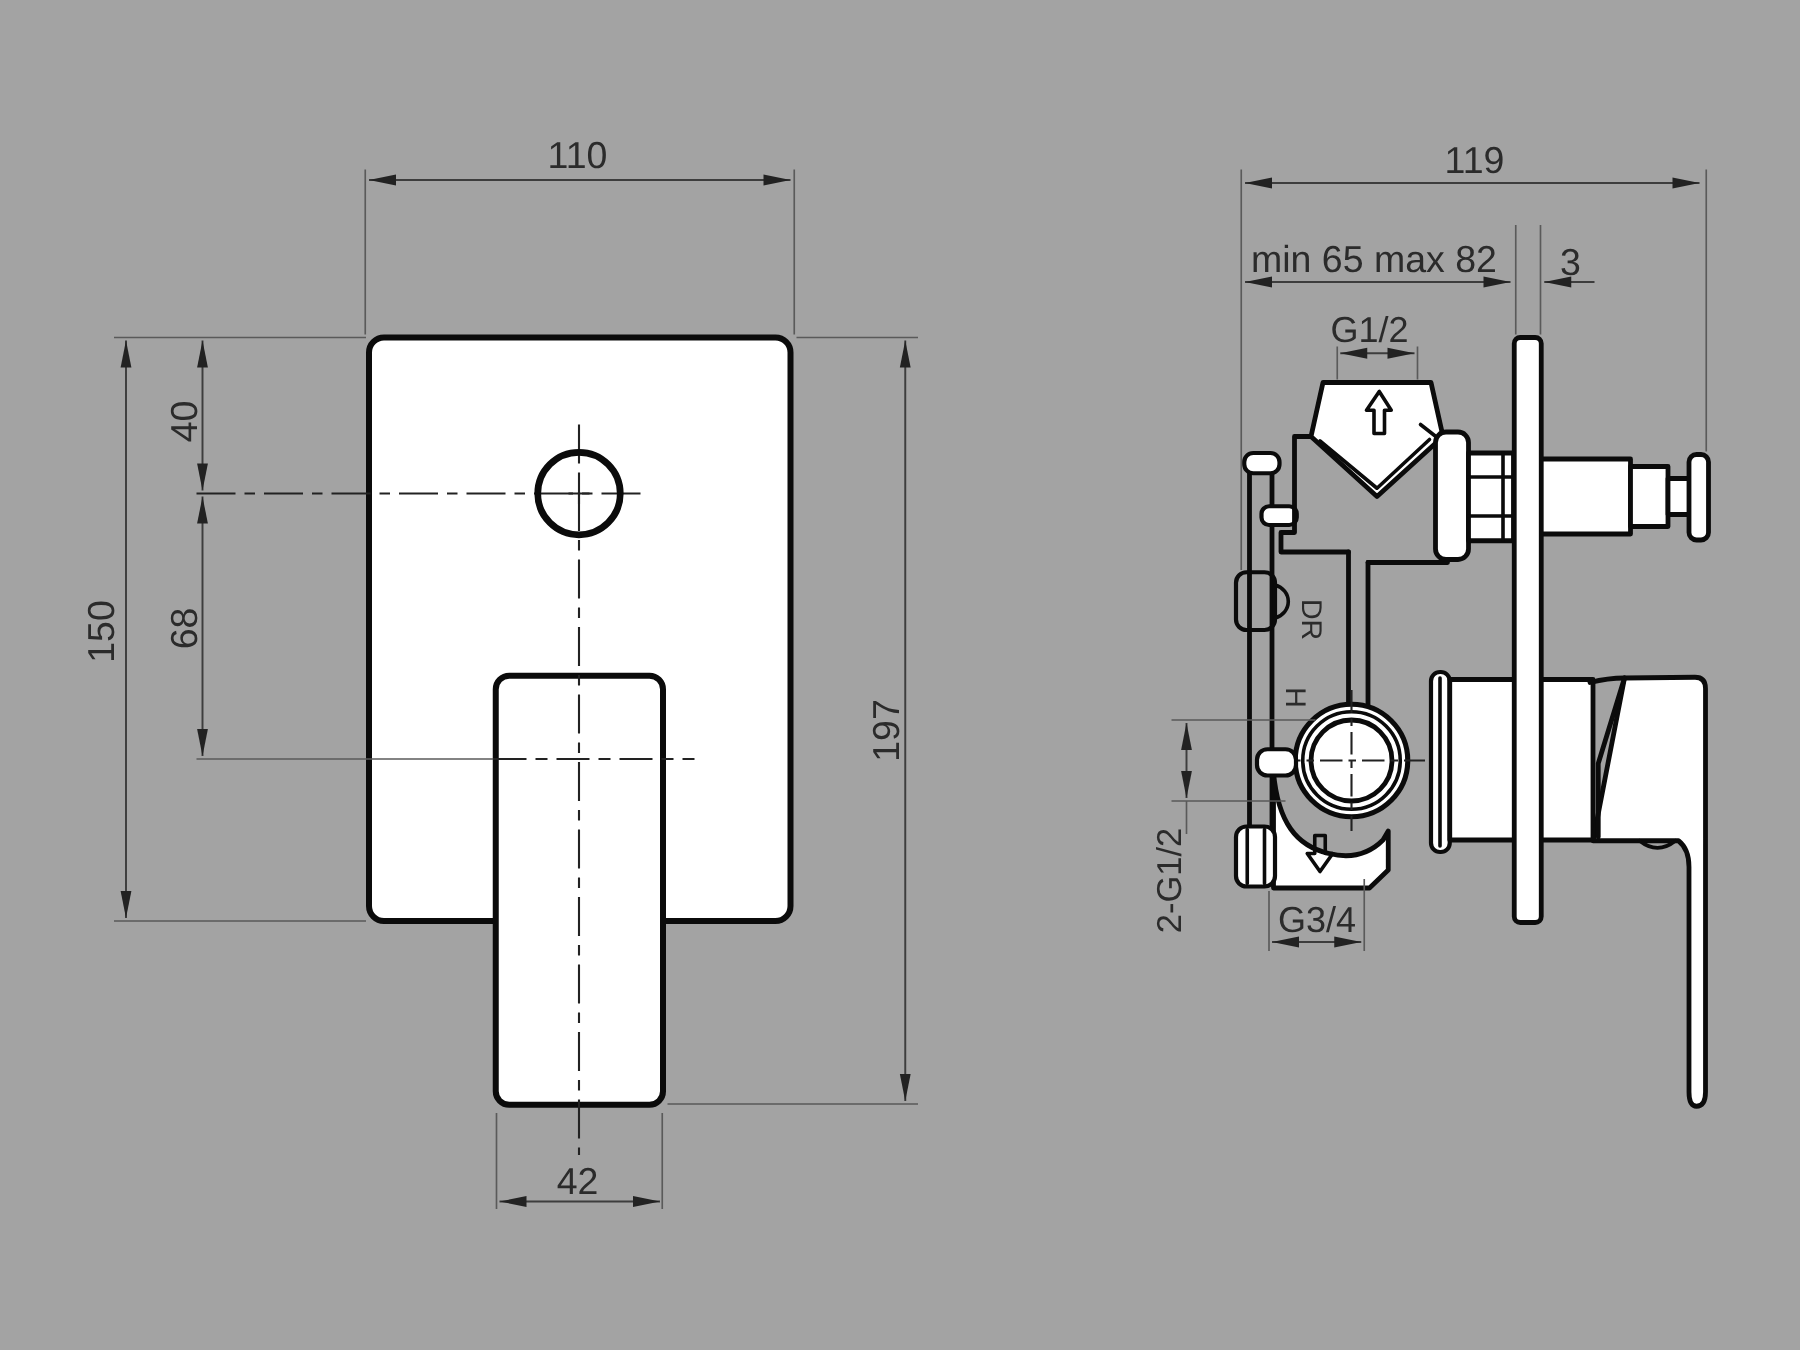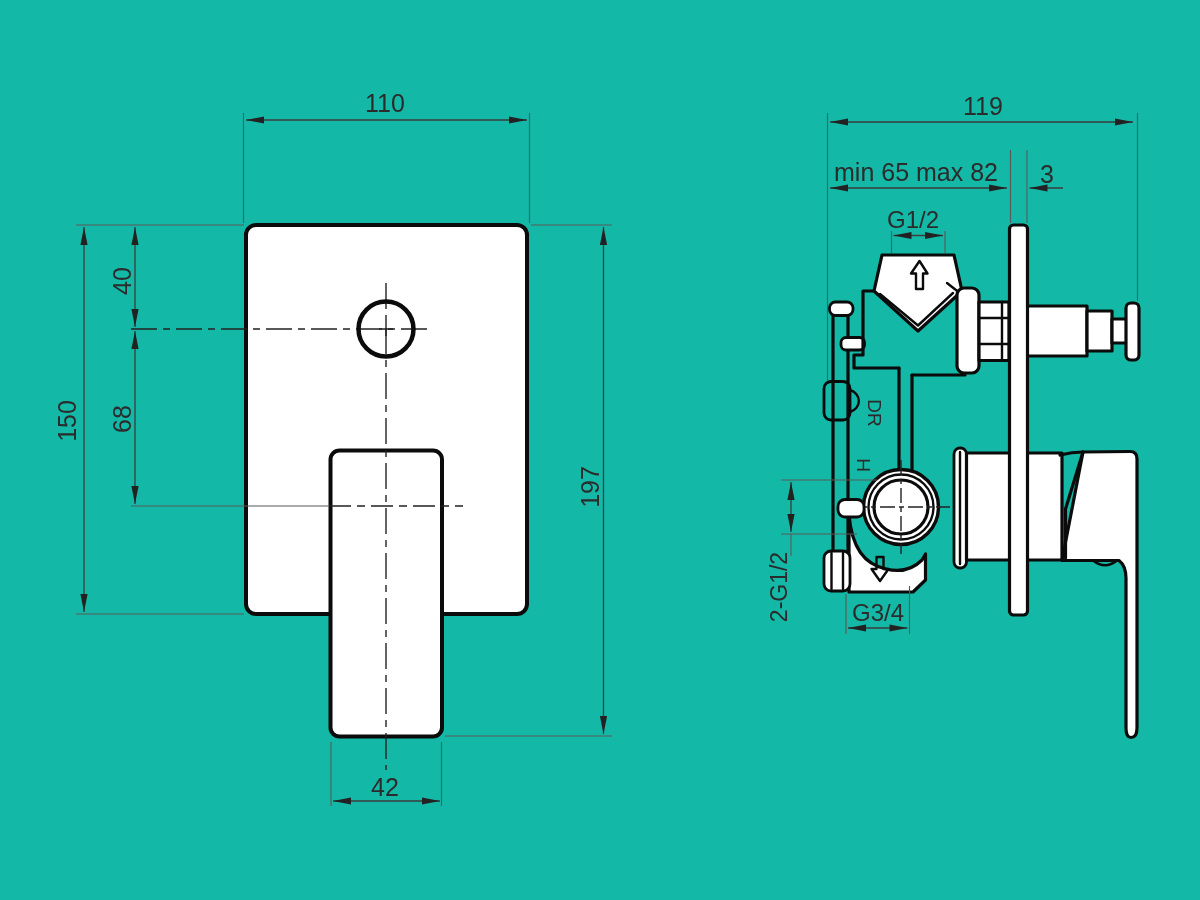--- a/index.html
+++ b/index.html
@@ -1,16 +1,16 @@
 <!DOCTYPE html>
 <html><head>
 <meta charset="utf-8">
 <style>
   html,body{margin:0;padding:0;background:#ffffff;}
-  #stage{position:relative;width:1200px;height:900px;background:#14b8a6;overflow:hidden;}
+  #stage{position:relative;width:1200px;height:900px;background:#a3a3a3;overflow:hidden;}
   svg{display:block;}
   text{font-family:"Liberation Sans","DejaVu Sans",sans-serif;fill:#2b2b2b;}
   .dimtxt{font-size:25px;}
   .thrtxt{font-size:24px;}
   .smtxt{font-size:19px;}
   .obj{stroke:#0b0b0b;stroke-width:3.2;fill:none;stroke-linecap:round;stroke-linejoin:round;}
   .objf{stroke:#0b0b0b;stroke-width:3.2;fill:#ffffff;stroke-linejoin:round;}
   .objthin{stroke:#0b0b0b;stroke-width:2.4;fill:none;stroke-linecap:round;stroke-linejoin:round;}
   .dim{stroke:#3d3d3d;stroke-width:1.3;fill:none;}
   .ext{stroke:#5a5a5a;stroke-width:1.1;fill:none;}

